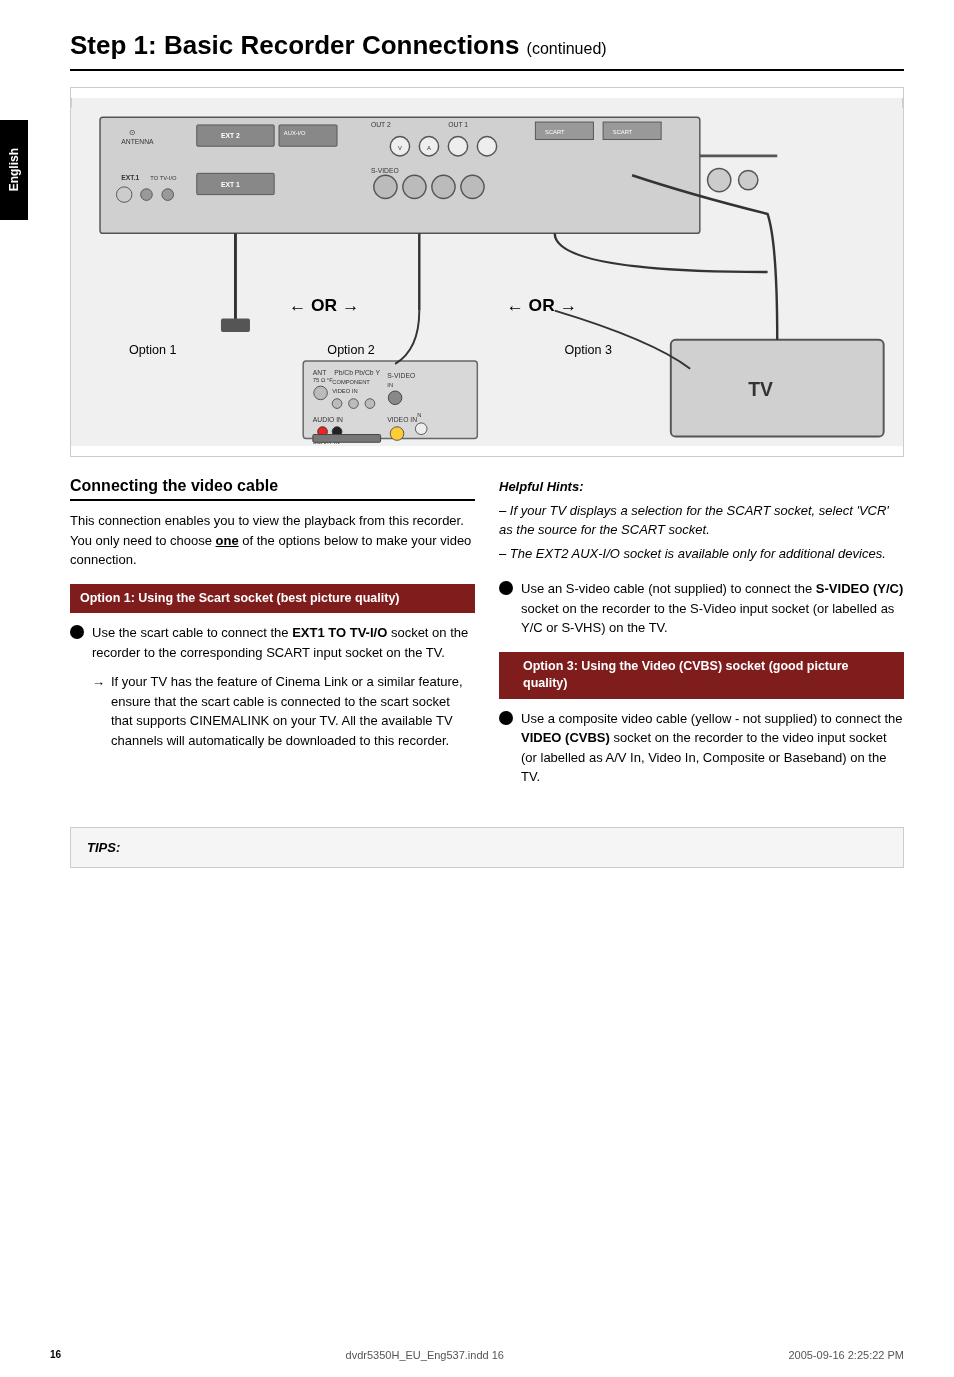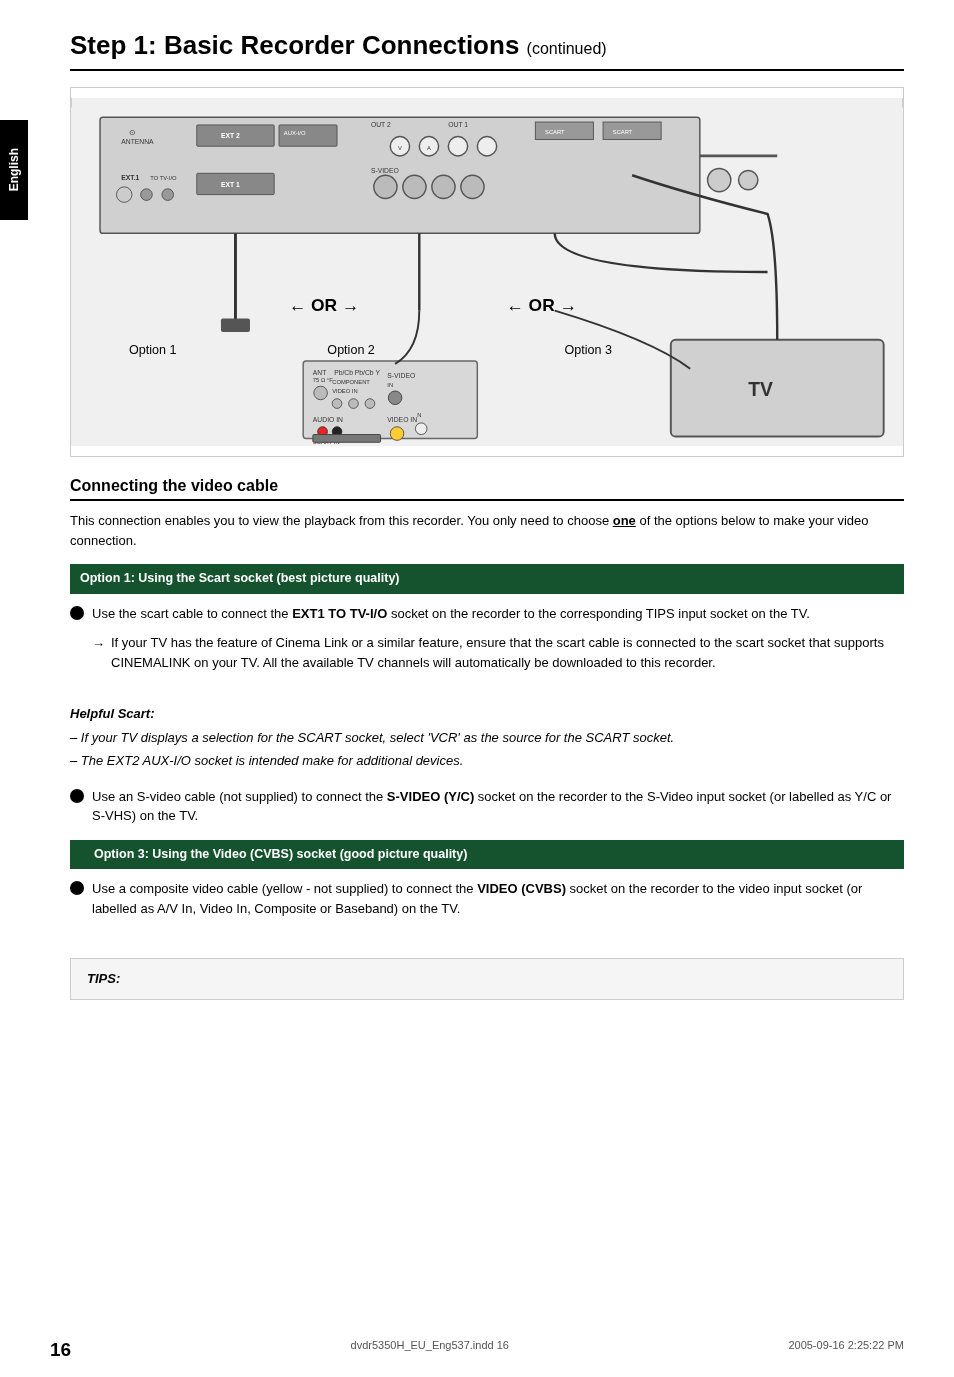--- a/index.html
+++ b/index.html
@@ -68,21 +68,20 @@
     
     .diagram-svg {
       width: 100%;
       height: 100%;
     }
 
     
     .content-columns {
       display: flex;
       gap: 24px;
-      flex-direction: column;
     }
     .col-left {
       flex: 1;
     }
     .col-right {
       flex: 1;
     }
 
     
     .section-heading {
@@ -98,21 +97,21 @@
       line-height: 1.5;
       margin-bottom: 14px;
     }
     .intro-text strong {
       font-weight: bold;
       text-decoration: underline;
     }
 
     
     .option-box {
-      background: #14532d;
+      background: #7f1d1d;
       color: #fff;
       padding: 6px 10px;
       font-size: 12.5px;
       font-weight: bold;
       margin-bottom: 10px;
       line-height: 1.4;
     }
 
     
     .bullet-item {
@@ -185,21 +184,21 @@
       position: absolute;
       bottom: 16px;
       left: 50px;
       right: 50px;
       display: flex;
       justify-content: space-between;
       font-size: 11px;
       color: #555;
     }
     .page-number {
-      font-size: 19px;
+      font-size: 10px;
       font-weight: bold;
       color: #000;
     }
   </style>
 </head>
 <body>
 
 <div class="page-container">
 
   <div class="side-tab">
@@ -325,36 +324,36 @@
 
       <p class="intro-text">
         <span>This connection enables you to view the playback from this recorder. You only need to choose </span><strong>one</strong><span> of the options below to make your video connection.</span>
       </p>
 
       <div class="option-box">Option 1: Using the Scart socket (best picture quality)</div>
 
       <div class="bullet-item">
         <div class="bullet-dot"></div>
         <div>
-          <span>Use the scart cable to connect the </span><strong>EXT1 TO TV-I/O</strong><span> socket on the recorder to the corresponding TIPS input socket on the TV.</span>
+          <span>Use the scart cable to connect the </span><strong>EXT1 TO TV-I/O</strong><span> socket on the recorder to the corresponding SCART input socket on the TV.</span>
         </div>
       </div>
 
       <div class="arrow-item">
         <span class="arrow-symbol">→</span>
         <span>If your TV has the feature of Cinema Link or a similar feature, ensure that the scart cable is connected to the scart socket that supports CINEMALINK on your TV. All the available TV channels will automatically be downloaded to this recorder.</span>
       </div>
     </div>
 
     <div class="col-right">
 
       <div class="helpful-hints">
-        <div class="hints-title">Helpful Scart:</div>
+        <div class="hints-title">Helpful Hints:</div>
         <p>– If your TV displays a selection for the SCART socket, select 'VCR' as the source for the SCART socket.</p>
-        <p>– The EXT2 AUX-I/O socket is intended make for additional devices.</p>
+        <p>– The EXT2 AUX-I/O socket is available only for additional devices.</p>
       </div>
 
 
       <div class="bullet-item">
         <div class="bullet-dot"></div>
         <div>
           <span>Use an S-video cable (not supplied) to connect the </span><strong>S-VIDEO (Y/C)</strong><span> socket on the recorder to the S-Video input socket (or labelled as Y/C or S-VHS) on the TV.</span>
         </div>
       </div>
 

